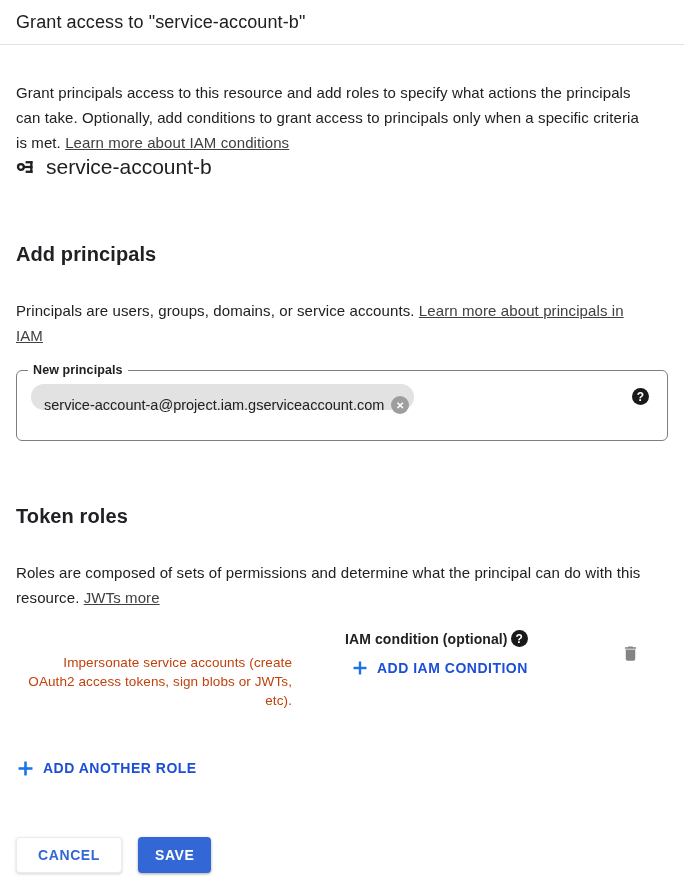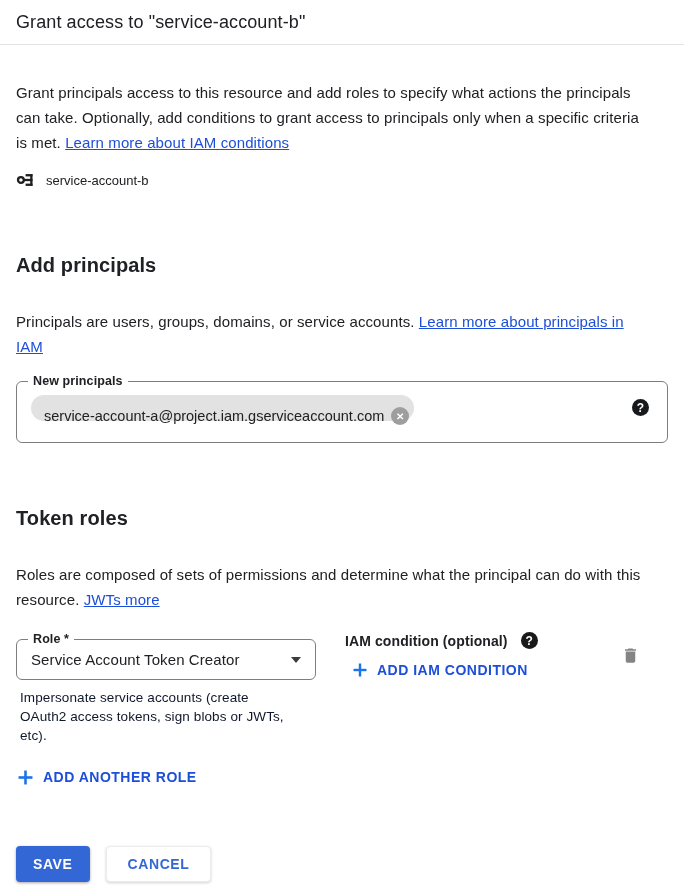--- a/index.html
+++ b/index.html
@@ -28,37 +28,36 @@
 
   p.body-text {
     font-size: 15px;
     line-height: 25px;
     letter-spacing: 0.1px;
     color: #202124;
     max-width: 636px;
   }
   .intro { margin-top: 35px; }
   a.inline-link {
-    color: #1d4ed8;
+    color: #404040;
     text-decoration: underline;
     cursor: pointer;
   }
 
   .h-res {
     margin-top: 32px;
     font-size: 16px;
     font-weight: 700;
     letter-spacing: 0.1px;
   }
   .resource-row {
-    margin-top: 15px;
     display: flex;
     align-items: center;
     gap: 10px;
-    font-size: 13px;
+    font-size: 21px;
   }
   .sa-icon { width: 20px; height: 20px; display: inline-flex; }
 
   .h-big {
     margin-top: 64px;
     font-size: 20px;
     font-weight: 700;
     letter-spacing: 0.1px;
   }
   .section-desc { margin-top: 32px; }
@@ -77,21 +76,21 @@
     background: #fff;
     padding: 0 5px;
     font-size: 12.5px;
     font-weight: 700;
     color: #202124;
     letter-spacing: 0.1px;
     line-height: 15px;
   }
   .principals-field {
     margin-top: 22px;
-    height: 62px;
+    height: 71px;
     padding: 13px 46px 0 14px;
   }
   .chip {
     display: inline-flex;
     align-items: center;
     gap: 7px;
     background: #e2e2e2;
     border-radius: 13px;
     height: 26px;
     padding: 16px 5px 0 13px;
@@ -148,34 +147,35 @@
   }
   .role-value { font-size: 15px; letter-spacing: 0.1px; }
   .caret {
     margin-left: auto;
     width: 0; height: 0;
     border-left: 5.5px solid transparent;
     border-right: 5.5px solid transparent;
     border-top: 6.5px solid #3c3c3c;
   }
   .helper-text {
-    margin-top: 8px;
+    margin-top: 16px;
     padding-left: 4px;
     width: 276px;
     font-size: 13.5px;
     line-height: 19px;
-    color: #0f172a;
-    letter-spacing: 0.1px;
+    color: #c2410c;
+    letter-spacing: 0.1px;
+    text-align: right;
   }
 
   .cond-col { margin-left: 29px; margin-top: -7px; }
   .cond-label-row {
     display: flex;
     align-items: center;
-    gap: 13px;
+    gap: 3px;
   }
   .cond-label { font-size: 14px; font-weight: 700; letter-spacing: 0.1px; }
   .text-btn {
     display: inline-flex;
     align-items: center;
     gap: 10px;
     border: none;
     background: transparent;
     color: #1d4ed8;
     font-size: 14px;
@@ -191,21 +191,21 @@
     margin-left: auto;
     margin-right: 28px;
     margin-top: 7px;
     border: none;
     background: transparent;
     cursor: pointer;
     padding: 0;
     display: inline-flex;
   }
 
-  .add-role-btn { margin-top: 24px; margin-left: 2px; }
+  .add-role-btn { margin-top: 50px; margin-left: 2px; }
 
   .footer-row {
     margin-top: 57px;
     display: flex;
     align-items: center;
     gap: 16px;
   }
   .btn {
     height: 36px;
     border-radius: 4px;
@@ -271,25 +271,20 @@
         <span>?</span>
       </span>
   </div>
 
   <h2 class="h-big">Token roles</h2>
   <p class="body-text section-desc"><span>Roles are composed of sets of permissions and determine what the principal can do with this resource.</span>
     <a class="inline-link">JWTs more</a></p>
 
   <div class="roles-row">
     <div class="role-col">
-      <div class="field role-field">
-        <span class="field-label">Role *</span>
-        <span class="role-value">Service Account Token Creator</span>
-        <span class="caret"></span>
-      </div>
       <p class="helper-text">Impersonate service accounts (create OAuth2 access tokens, sign blobs or JWTs, etc).</p>
     </div>
 
     <div class="cond-col">
       <div class="cond-label-row">
         <span class="cond-label">IAM condition (optional)</span>
         <span class="help-badge">
             <span>?</span>
           </span>
       </div>
@@ -317,17 +312,17 @@
     <span class="plus-icon">
       <svg viewBox="0 0 14 14" width="15" height="15" fill="#1a73e8">
         <rect x="5.8" y="0.5" width="2.4" height="13"></rect>
         <rect x="0.5" y="5.8" width="13" height="2.4"></rect>
       </svg>
     </span>
     <span>ADD ANOTHER ROLE</span>
   </button>
 
   <div class="footer-row">
+    <button class="btn btn-cancel">CANCEL</button>
     <button class="btn btn-save">SAVE</button>
-    <button class="btn btn-cancel">CANCEL</button>
   </div>
 
 </main>
 
 </body></html>

